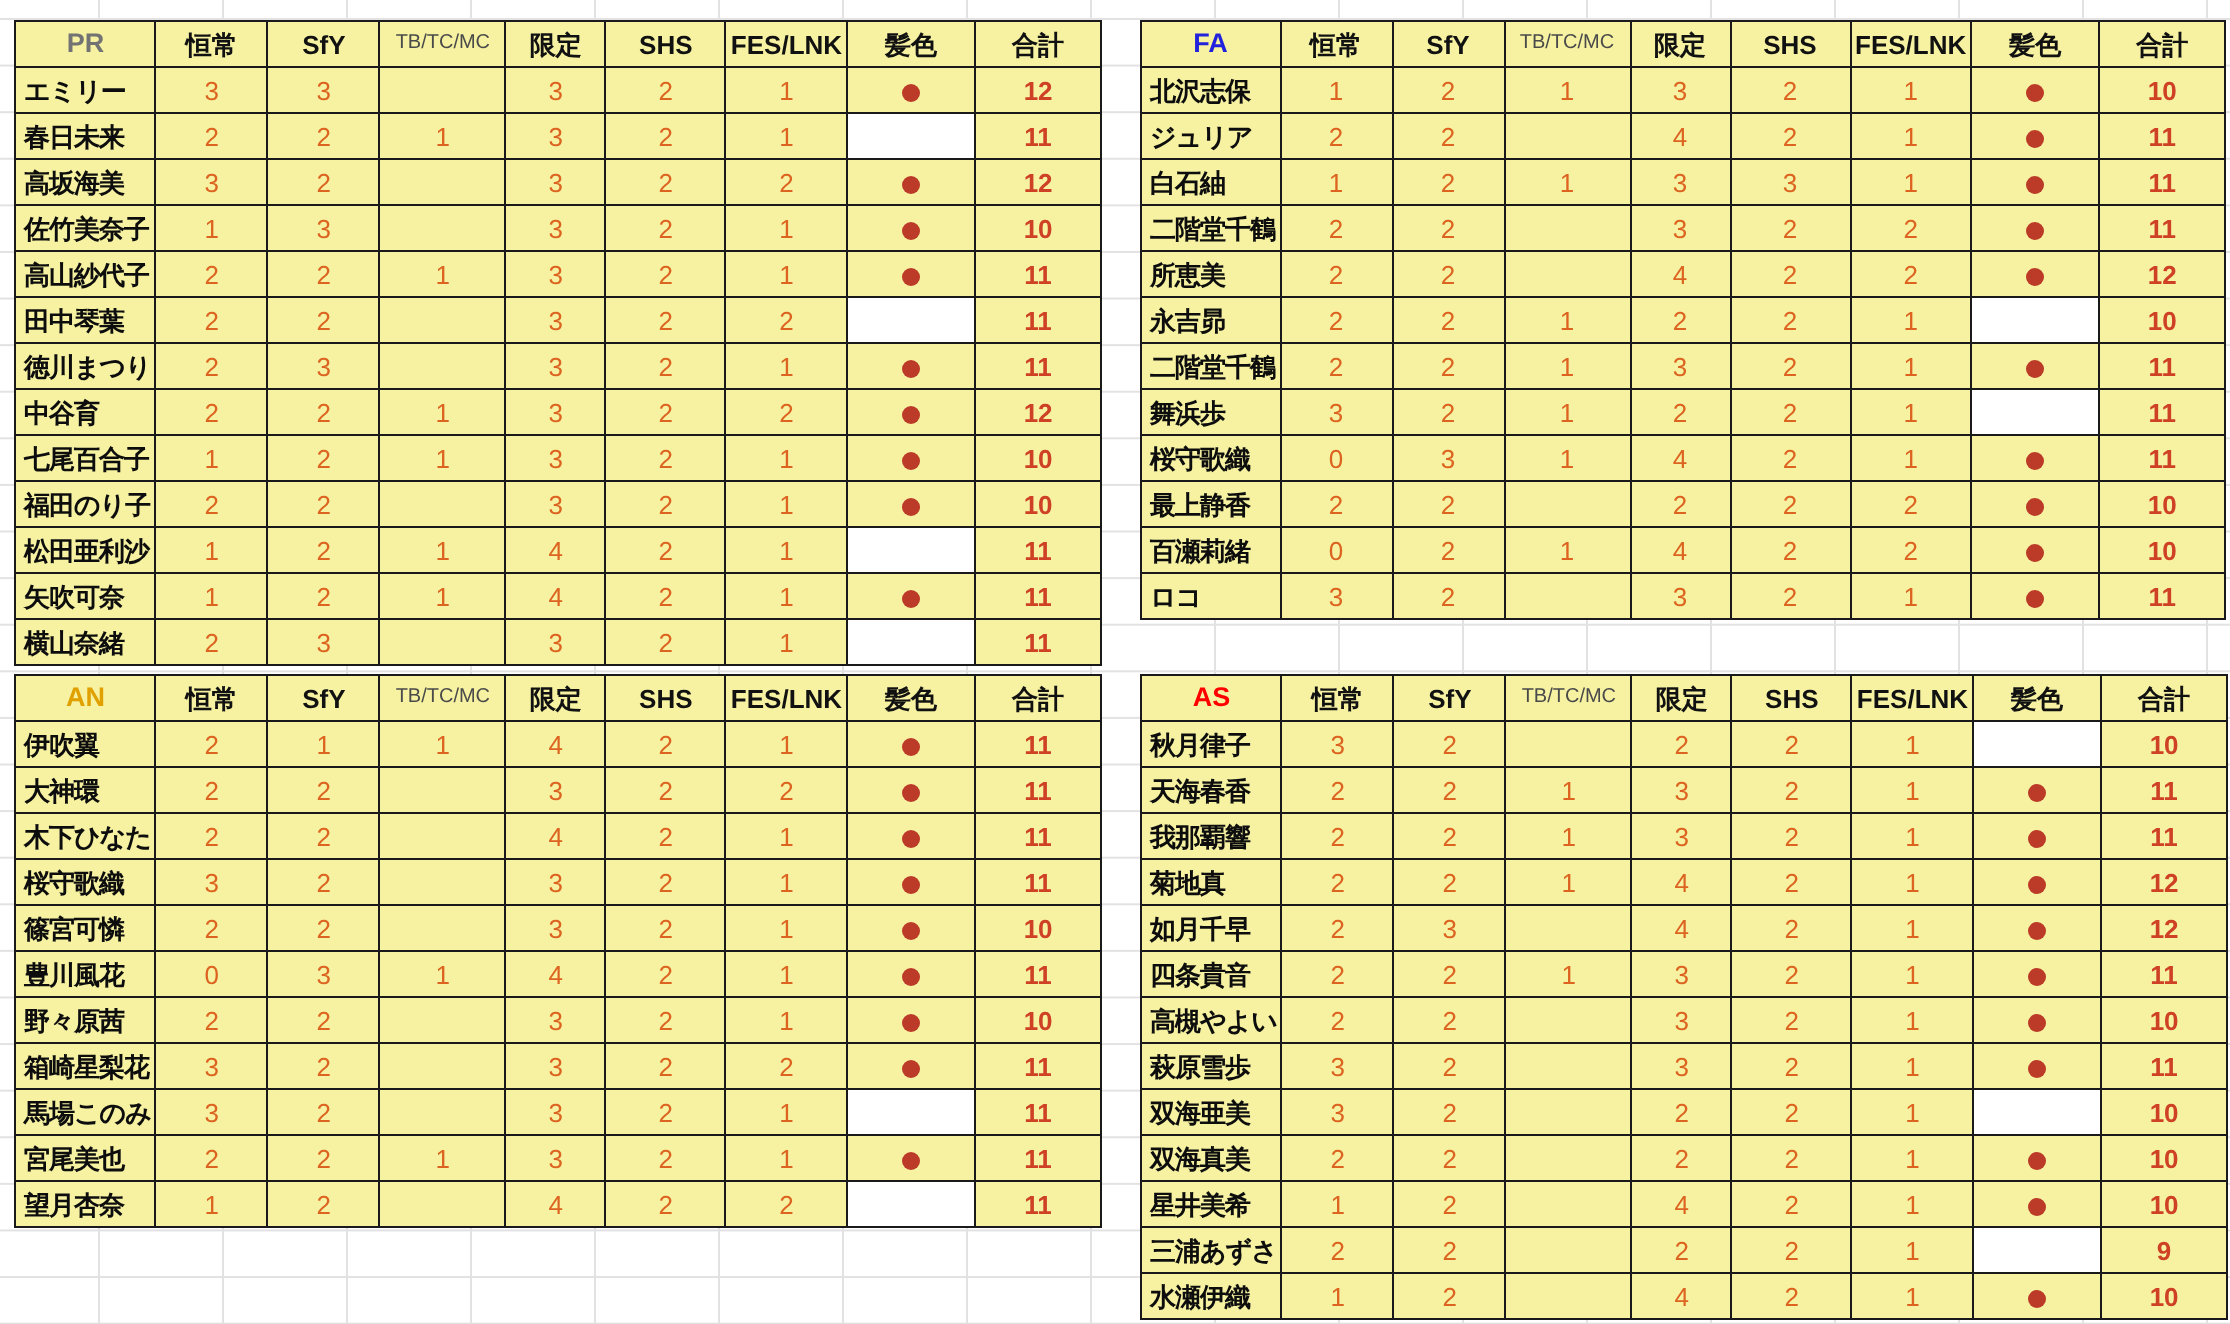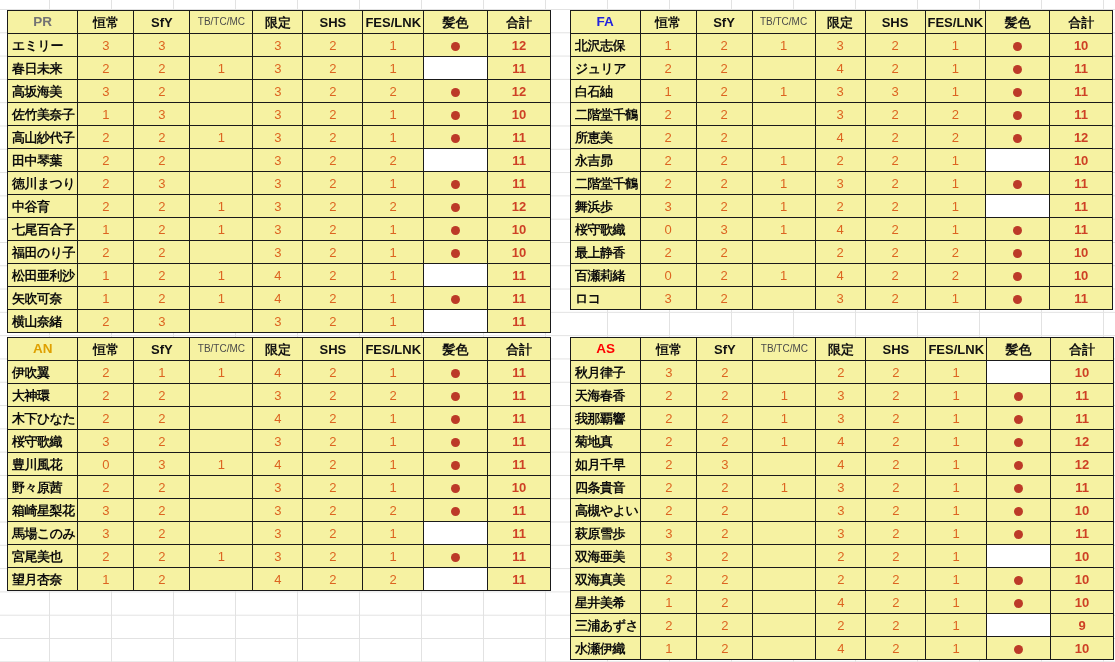--- a/index.html
+++ b/index.html
@@ -455,20 +455,31 @@
             <td class="val">3</td>
             <td class="val">2</td>
             <td class="val"></td>
             <td class="val">3</td>
             <td class="val">2</td>
             <td class="val">1</td>
             <td class="hair"><span class="dot"></span></td>
             <td class="total">11</td>
           </tr>
           <tr>
+            <td class="name">篠宮可憐</td>
+            <td class="val">2</td>
+            <td class="val">2</td>
+            <td class="val"></td>
+            <td class="val">3</td>
+            <td class="val">2</td>
+            <td class="val">1</td>
+            <td class="hair"><span class="dot"></span></td>
+            <td class="total">10</td>
+          </tr>
+          <tr>
             <td class="name">豊川風花</td>
             <td class="val">0</td>
             <td class="val">3</td>
             <td class="val">1</td>
             <td class="val">4</td>
             <td class="val">2</td>
             <td class="val">1</td>
             <td class="hair"><span class="dot"></span></td>
             <td class="total">11</td>
           </tr>

